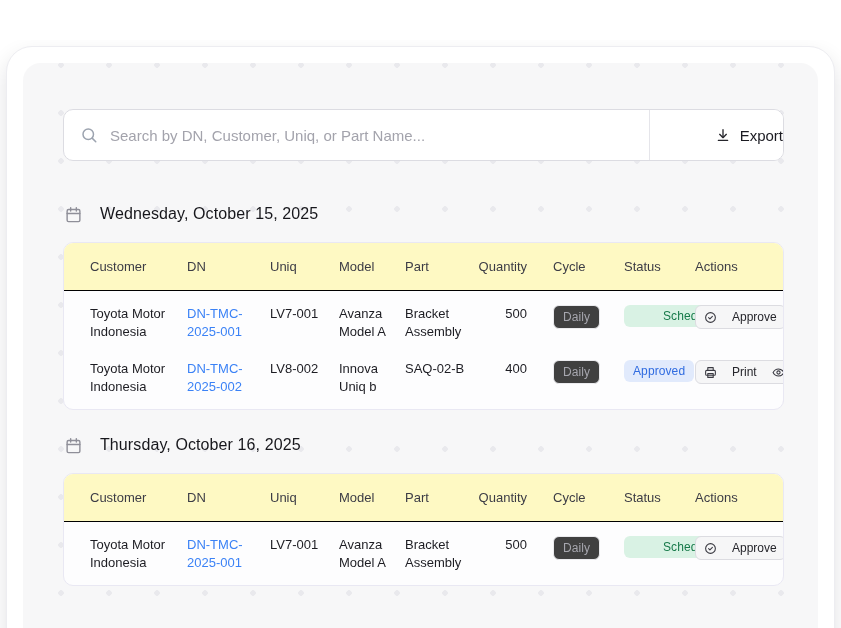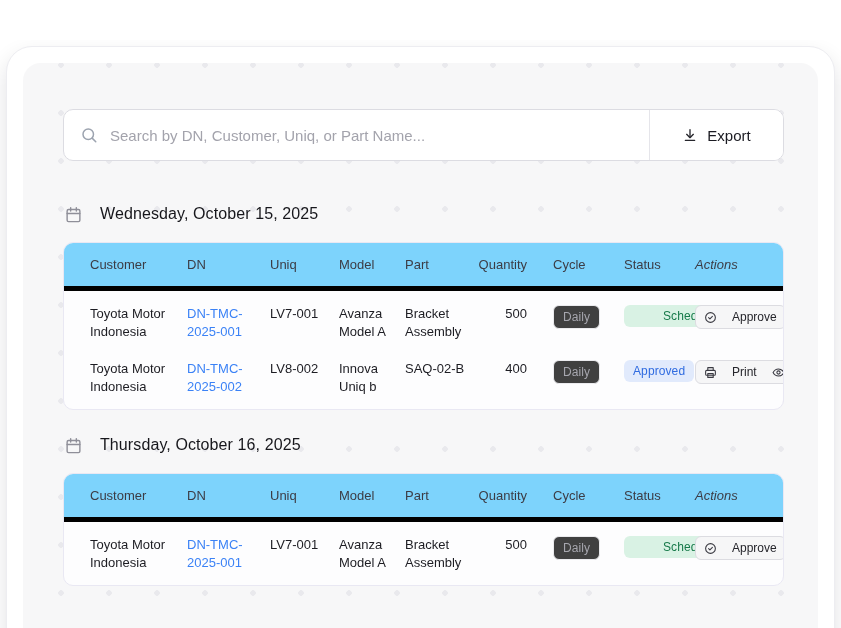--- a/index.html
+++ b/index.html
@@ -30,21 +30,21 @@
     height:52px; width:721px;
     background:#ffffff;
     border:1px solid #dcdce2;
     border-radius:10px;
     overflow:hidden;
   }
   .search-box { flex:1; display:flex; align-items:center; gap:12px; padding:0 16px; }
   .search-box .icon { display:flex; align-items:center; color:#9ca3af; }
   .search-placeholder { color:#a3a3ac; font-size:15px; white-space:nowrap; overflow:hidden; }
   .export-btn {
-    display:flex; align-items:center; justify-content:center; gap:9px;
+    display:flex; align-items:center; justify-content:flex-end; gap:9px;
     width:134px; border:none; border-left:1px solid #e5e5ea;
     background:#ffffff; cursor:pointer;
     font-family:inherit; font-size:15px; font-weight:500; color:#1b1b22;
   }
   .export-btn svg { color:#26262c; }
 
   
   .day-section { margin-top:44px; }
   .day-section + .day-section { margin-top:26px; }
   .day-header { display:flex; align-items:center; gap:18px; padding-left:2px; }
@@ -58,29 +58,29 @@
     border-radius:10px;
     overflow:hidden;
   }
   .grid-row {
     display:grid;
     grid-template-columns:97px 83px 69px 66px 72px 50px 90px 72px 1fr;
     padding:0 16px 0 26px;
     align-items:start;
   }
   .thead {
-    background:#7dd3fc;
-    border-bottom:5px solid #000000;
+    background:#fef9c3;
+    border-bottom:1px solid #000000;
     height:48px; align-items:center;
   }
   .th { font-size:13px; font-weight:500; color:#3c3c45; }
   .th.c-qty { text-align:right; }
   .th.c-cycle { padding-left:26px; }
   .th.c-status { padding-left:7px; }
-  .th.c-actions { padding-left:6px;font-style:italic; }
+  .th.c-actions { padding-left:6px; }
 
   .trow { padding-top:14px; padding-bottom:14px; }
   .trow + .trow { padding-top:6px; }
   .td { font-size:13px; color:#1d1d23; line-height:1.35; padding-right:10px; }
   .td-dn { color:var(--link-color,#3b82f6); text-decoration:none; display:block; word-break:break-word; width:70px; }
   .td-qty { text-align:right; padding-right:0; }
   .td-cycle { padding-left:26px; }
   .td-status { padding-left:7px; }
   .td-actions { padding-left:6px; padding-right:0; white-space:nowrap; }
 

